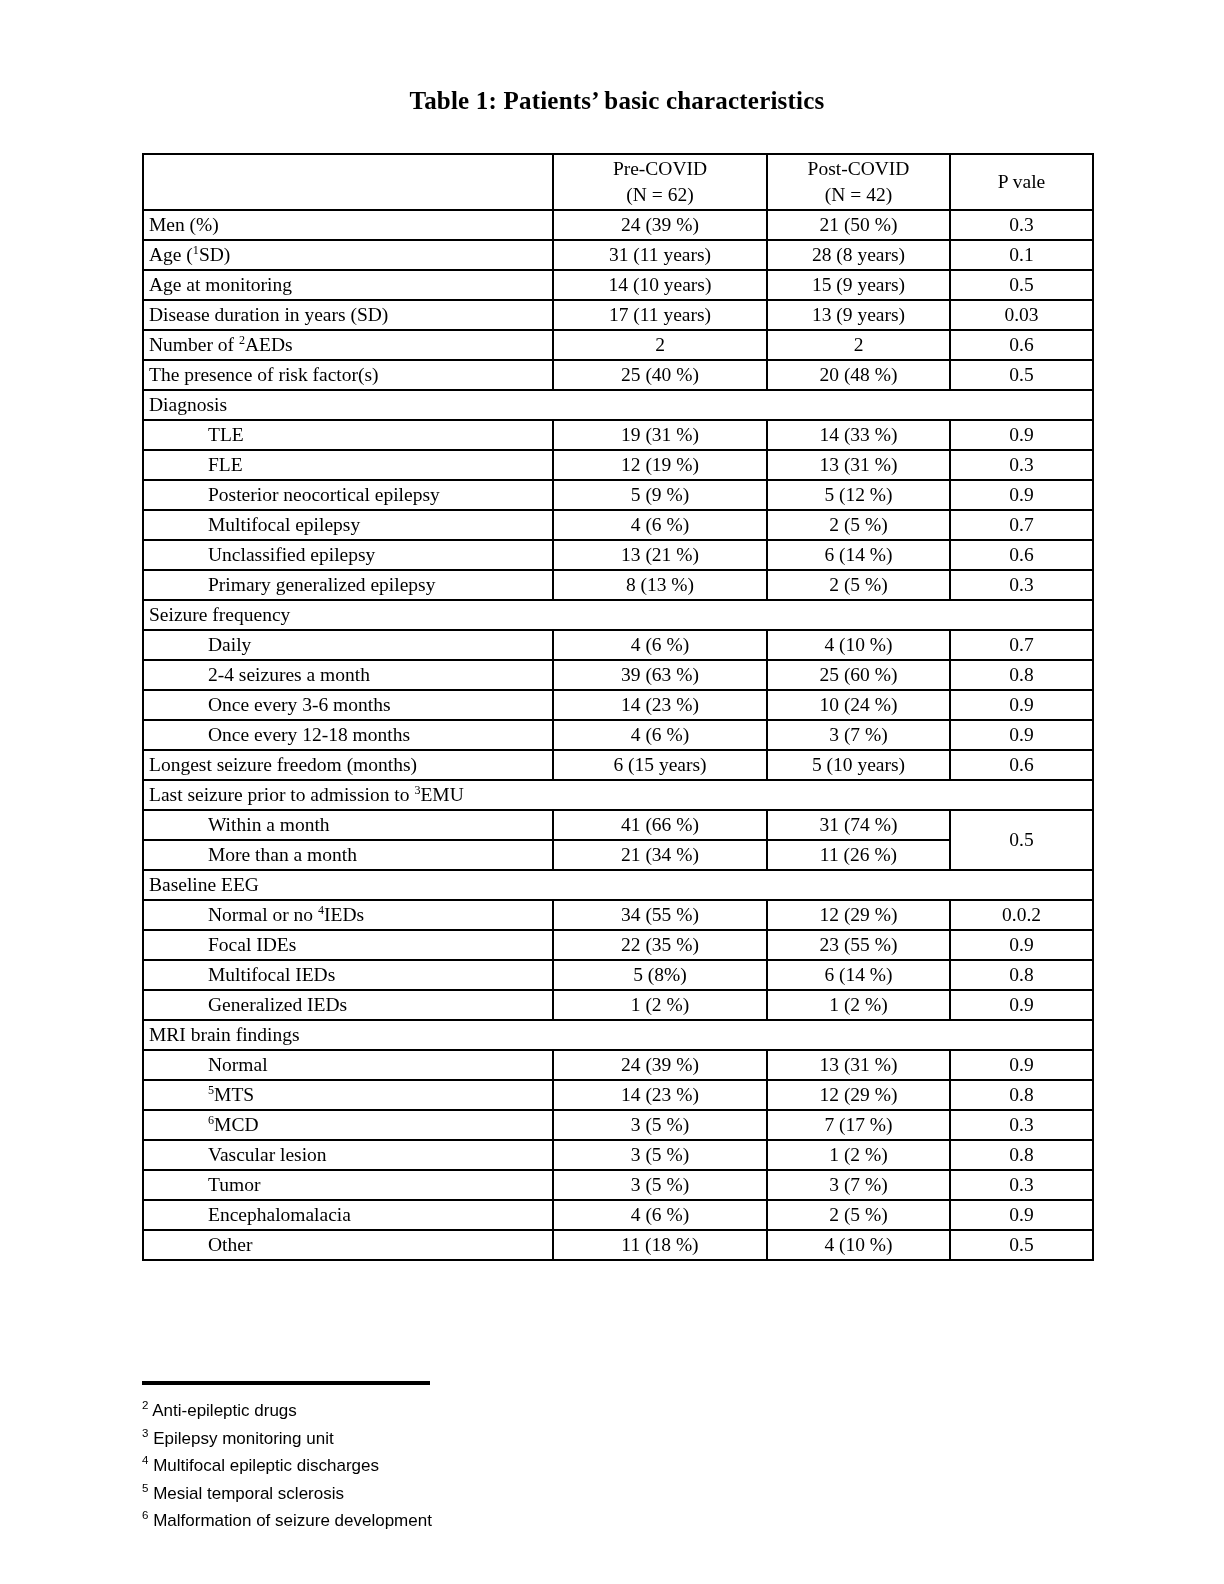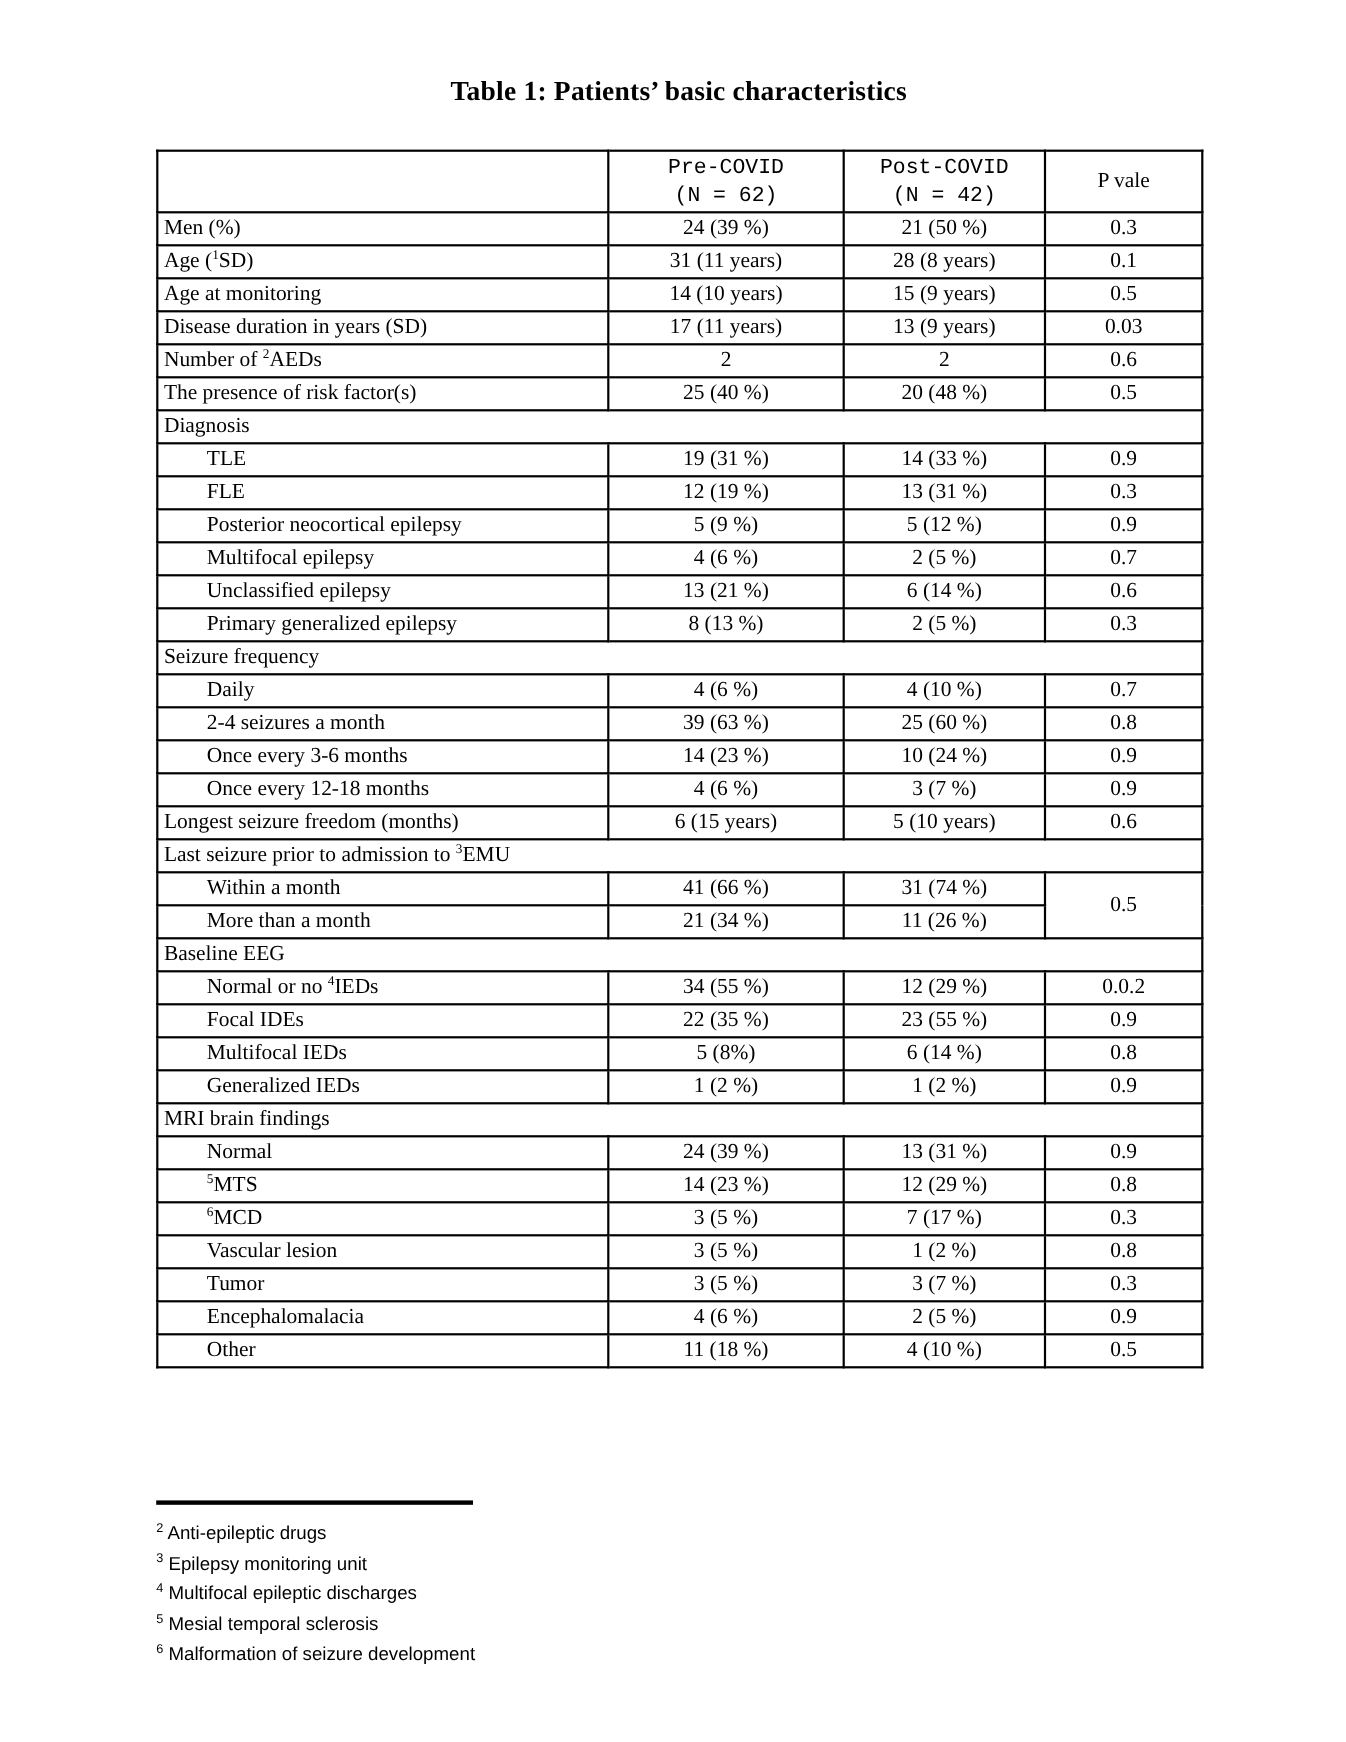--- a/index.html
+++ b/index.html
@@ -17,42 +17,42 @@
   .content {
     padding-top: 70px;
     padding-left: 142px;
     width: 950px;
   }
   .table-title {
     font-size: 25px;
     font-weight: bold;
     text-align: center;
     width: 950px;
-    margin: 0 0 38px 0;
+    margin: 17px 0 38px 0;
     letter-spacing: 0.2px;
   }
   table.char-table {
     border-collapse: collapse;
     table-layout: fixed;
     width: 950px;
   }
   table.char-table td, table.char-table th {
     border: 2px solid #000;
     font-size: 19.5px;
     font-weight: normal;
     line-height: 24px;
     padding: 1px 5px;
     height: 26px;
     overflow: hidden;
     white-space: nowrap;
   }
   th.header-cell { text-align: center; vertical-align: middle; }
-  th.header-cell .hline { line-height: 26px; font-family: Liberation Mono, monospace; }
+  th.header-cell .hline { line-height: 26px; }
   td.label-cell { text-align: left; padding-left: 8px; }
-  td.label-cell.indent { padding-left: 44px; }
+  td.label-cell.indent { padding-left: 64px; }
   td.section-cell { text-align: left; padding-left: 8px; margin-left: 33px; }
   td.value-cell, td.p-cell { text-align: center; vertical-align: middle; }
   td.p-bold { font-weight: bold; }
   sup {
     font-size: 0.62em;
     vertical-align: super;
     line-height: 0;
   }
   .footnotes {
     margin-top: 120px;

